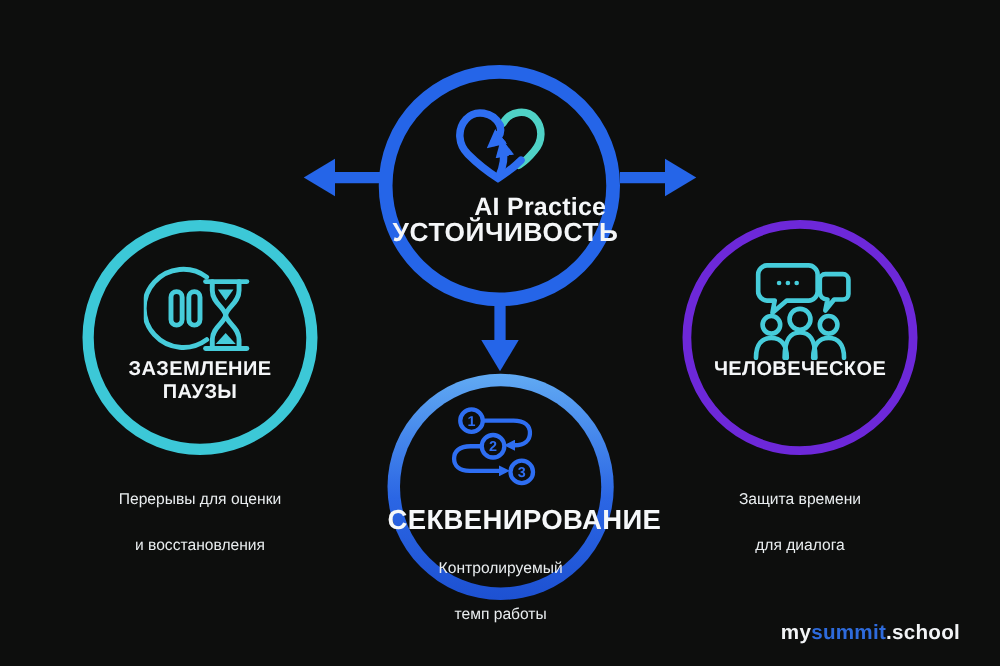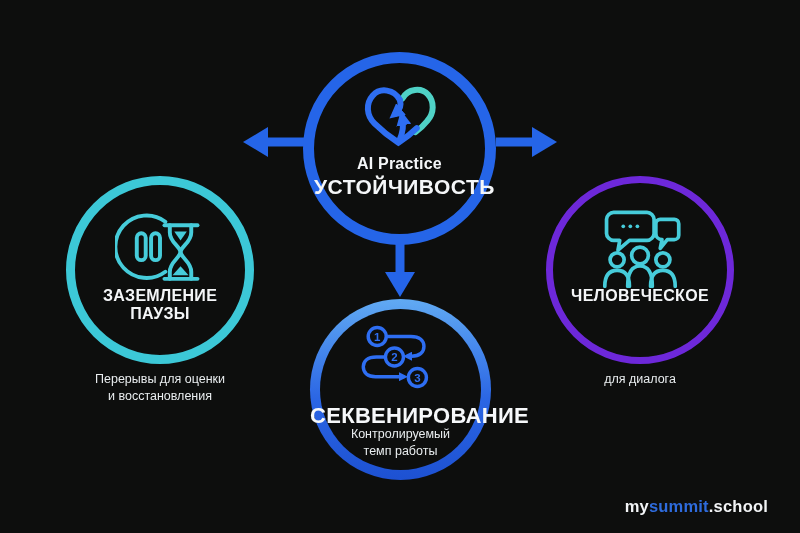--- a/index.html
+++ b/index.html
@@ -18,38 +18,38 @@
   .ring-center{left:303px;top:52px;width:193px;height:193px;border:11px solid #2565e8;}
   .ring-left{left:66px;top:176px;width:188px;height:188px;border:9px solid #3cc8d7;}
   .ring-right{left:546px;top:176px;width:188px;height:188px;border:7px solid #6d28d9;}
   .ring-bottom{left:310px;top:299px;width:181px;height:181px;
     background:linear-gradient(180deg,#61aaf3 0%,#2b66e4 55%,#1d51d2 100%);}
   .ring-bottom::before{content:"";position:absolute;inset:10px;border-radius:50%;background:#0d0e0d;}
   .ring-inner{position:absolute;inset:0;z-index:1;}
 
   .icon{position:absolute;left:50%;transform:translateX(-50%);}
 
-  .c-label{position:absolute;top:92px;width:100%;text-align:center;
-    color:#f4f6f8;font-size:16px;font-weight:700;letter-spacing:.2px;}
+  .c-label{position:absolute;top:92px;width:100%;text-align:right;
+    color:#f4f6f8;font-size:20px;font-weight:700;letter-spacing:.2px;}
   .c-title{position:absolute;top:112px;width:100%;text-align:right;
     color:#f4f6f8;font-size:21px;font-weight:700;letter-spacing:.5px;}
 
   .n-title{position:absolute;width:100%;text-align:center;color:#f4f6f8;
     font-size:16px;font-weight:700;line-height:1.14;letter-spacing:.3px;}
   .n-title span{display:block;}
   .ring-left .n-title{top:102px;}
   .ring-right .n-title{top:104px;}
 
   .b-title{position:absolute;top:104px;width:100%;text-align:center;
     color:#f6f8fa;font-size:22px;font-weight:700;letter-spacing:.3px;}
   .b-caption{position:absolute;top:127px;width:100%;}
 
   .caption{position:absolute;text-align:center;color:#e9edef;
     font-size:12.5px;line-height:1.32;}
-  .caption span{display:block;}
+  .caption span{display:block;margin-top:20px;}
   .caption-left{left:60px;top:371px;width:200px;}
   .caption-right{left:540px;top:371px;width:200px;}
 
   .logo{position:absolute;right:32px;top:497px;font-size:16.5px;font-weight:700;
     color:#f2f4f6;letter-spacing:.2px;}
   .logo .accent{color:#2e6bdc;}
 </style>
 </head>
 <body>
 
@@ -128,20 +128,21 @@
         <circle cx="33" cy="22" r="2.1"></circle>
         <circle cx="41" cy="22" r="2.1"></circle>
         <circle cx="49" cy="22" r="2.1"></circle>
       </g>
     </svg>
     <div class="n-title">
       <span>ЧЕЛОВЕЧЕСКОЕ</span>
     </div>
   </div>
   <div class="caption caption-right">
+    <span>Защита времени</span>
     <span>для диалога</span>
   </div>
 
   <div class="ring ring-bottom">
     <div class="ring-inner">
       <svg class="icon" style="top:25px" width="82" height="66" viewBox="0 0 100 80">
         <defs>
           <marker id="ah2" markerWidth="2.6" markerHeight="2.6" viewBox="0 0 10 10" refX="5" refY="5" orient="auto-start-reverse">
             <path d="M0,0 L10,5 L0,10 z" fill="#2e6ef2"></path>
           </marker>

